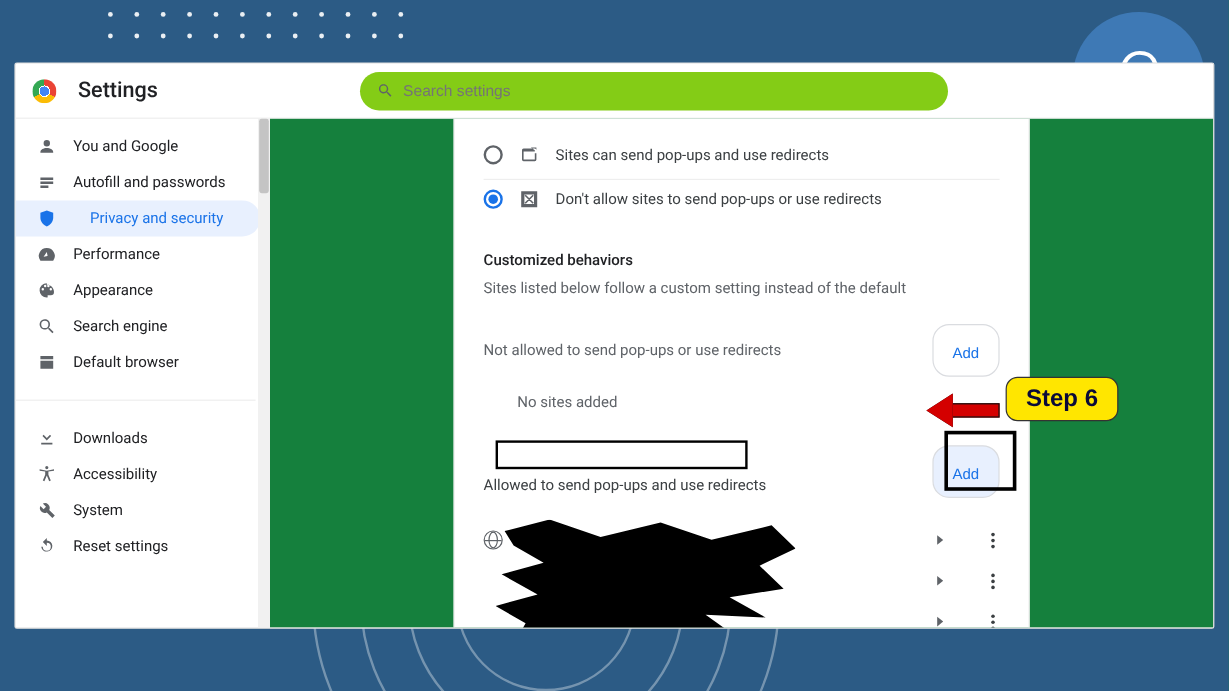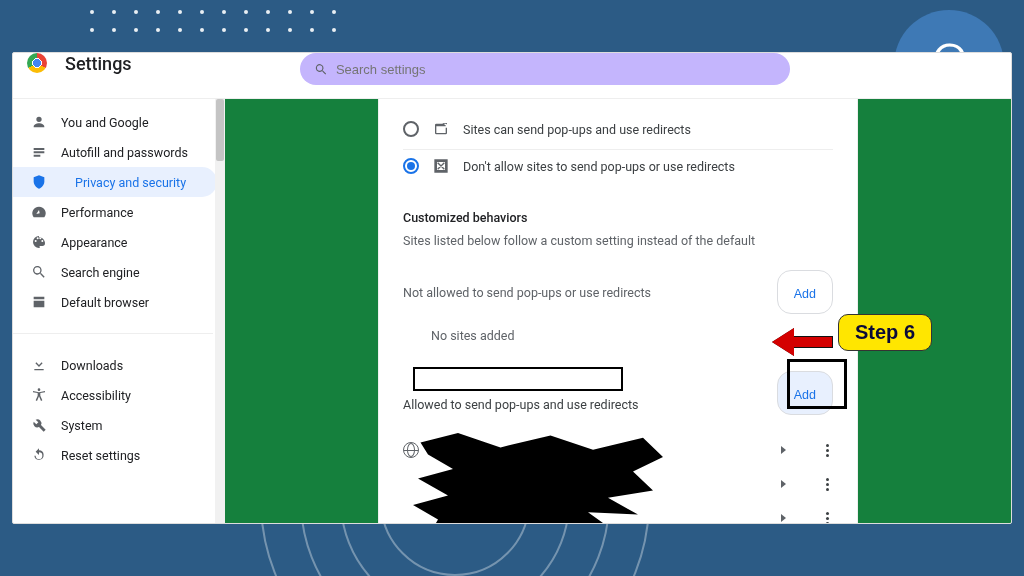--- a/index.html
+++ b/index.html
@@ -13,27 +13,27 @@
   .c1 { width:390px; height:390px; left:0; top:0;}
   .c2 { width:310px; height:310px; left:40px; top:40px;}
   .c3 { width:230px; height:230px; left:80px; top:80px;}
   .c4 { width:150px; height:150px; left:120px; top:120px;}
 
   .chrome {
     position: absolute; left: 12px; top: 52px; right: 12px; bottom: 52px;
     background: #fff; border: 1px solid #ddd; border-radius: 2px; overflow: hidden;
     display: flex; flex-direction: column;
   }
-  .topbar { height: 46px; display:flex; align-items:flex-start; padding: 0 14px; gap: 18px; border-bottom: 1px solid #eee; }
+  .topbar { height: 46px; display:flex; align-items:center; padding: 0 14px; gap: 18px; border-bottom: 1px solid #eee; }
   .chrome-logo { width:20px; height:20px; border-radius:50%; background:
      radial-gradient(circle at 50% 50%, #4285f4 0 28%, #fff 28% 34%, transparent 34%),
      conic-gradient(#ea4335 0 120deg, #fbbc05 120deg 240deg, #34a853 240deg 360deg);
   }
   .title { font-size: 18px; font-weight: 500; color:#202124; }
-  .search-wrap { margin-left: 150px; flex: 0 0 490px; height:32px; background:#c4b5fd; border-radius:16px; display:flex; align-items:center; padding:0 14px; gap:8px; color:#5f6368; }
+  .search-wrap { margin-left: 150px; flex: 0 0 490px; height:32px; background:#84cc16; border-radius:16px; display:flex; align-items:center; padding:0 14px; gap:8px; color:#5f6368; }
   .search-wrap svg { width:15px; height:15px; fill:#5f6368; }
   .search-wrap input { border:none; background:transparent; outline:none; font-size:13px; color:#5f6368; width:100%; }
 
   .body { flex:1; display:flex; min-height:0; }
   .sidebar-col { width: 212px; position:relative; }
   .scrollbar-track { position:absolute; right:0; top:0; bottom:0; width:10px; background:#f1f1f1; }
   .scrollbar-thumb { position:absolute; right:1px; top:0; width:8px; height:62px; background:#c4c4c4; border-radius:2px; }
   .sidebar { padding: 8px 0; }
   .side-item { display:flex; align-items:center; gap:14px; height:30px; padding:0 18px; font-size:12.5px; color:#202124; cursor:pointer; border-top-right-radius:16px; border-bottom-right-radius:16px; margin-right:8px;}
   .side-item.active { background:#e8f0fe; color:#1a73e8;gap:28px; }

